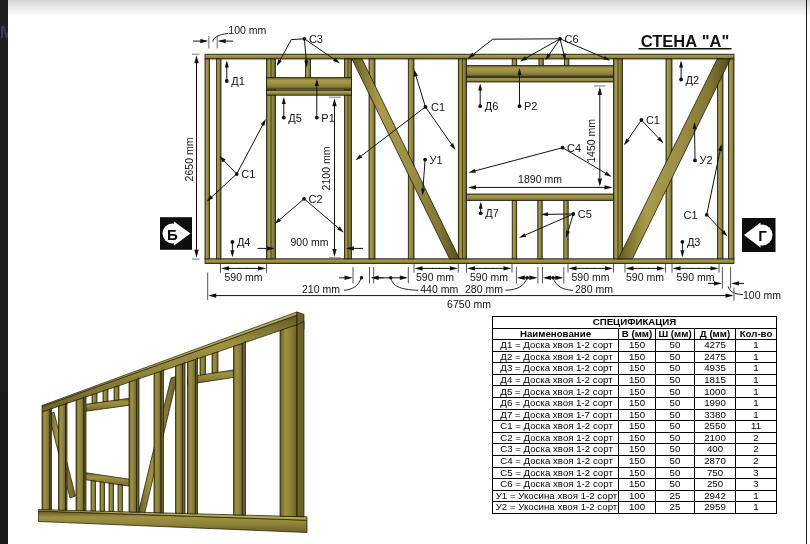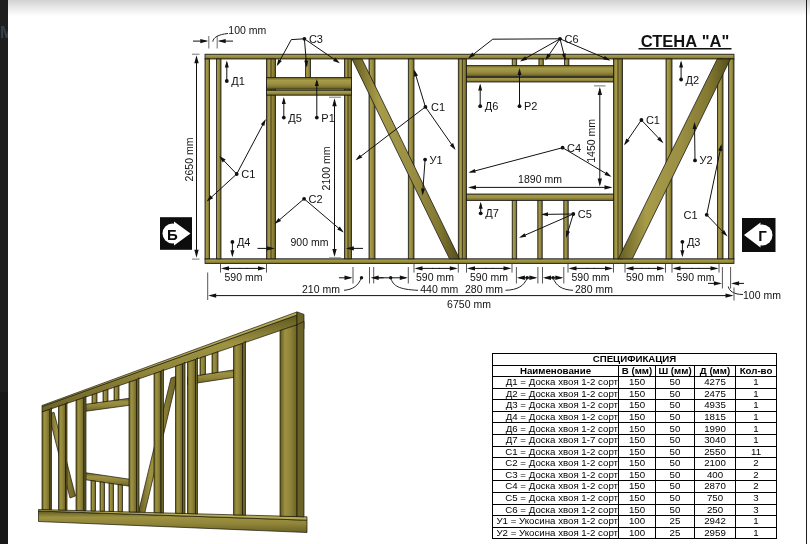--- a/index.html
+++ b/index.html
@@ -3,24 +3,24 @@
 <style>
 html,body{margin:0;padding:0;width:810px;height:544px;overflow:hidden;background:#fff;
 font-family:"Liberation Sans",sans-serif;}
 #leftbar{position:absolute;left:0;top:0;width:8px;height:544px;background:#1e1e1e;z-index:5;overflow:hidden;}
 #leftbar .m{position:absolute;left:0px;top:24px;color:#33404f;font-size:16px;font-weight:bold;will-change:transform;}
 #leftbar .low{position:absolute;left:0;top:392px;width:8px;height:152px;background:#181818;}
 #topgrad{position:absolute;left:8px;top:0;width:802px;height:17px;
 background:linear-gradient(to bottom,#d2d2d2 0%,#e4e4e4 35%,#fbfbfb 85%,#fff 100%);}
 #vline{position:absolute;left:805.5px;top:0;width:1.5px;height:544px;background:#1d1d1d;z-index:6;}
 #spec{position:absolute;left:492px;top:315.5px;will-change:transform;}
-#spec table{border-collapse:collapse;table-layout:fixed;width:284px;margin-top:37px;}
+#spec table{border-collapse:collapse;table-layout:fixed;width:284px;}
 #spec td,#spec th{border:1px solid #000;font-size:9.7px;text-align:center;padding:0;
 height:10.58px;line-height:10.4px;overflow:hidden;white-space:nowrap;font-weight:normal;}
-#spec td.l{text-align:right;padding-left:2px;}
+#spec td.l{text-align:center;padding-left:2px;}
 #spec .hd{font-weight:bold;}
 </style></head>
 <body>
 <div id="topgrad"></div>
 <div id="leftbar">
     <div class="m">М</div>
     <div class="low"></div>
   </div>
 <div id="vline"></div>
 <svg width="810" height="544" style="position:absolute;left:0;top:0;will-change:transform" font-family="&quot;Liberation Sans&quot;,sans-serif">
@@ -432,31 +432,38 @@
           <td>1</td>
         </tr>
 <tr>
           <td class="l">Д4 = Доска хвоя 1-2 сорт</td>
           <td>150</td>
           <td>50</td>
           <td>1815</td>
           <td>1</td>
         </tr>
 <tr>
+          <td class="l">Д5 = Доска хвоя 1-2 сорт</td>
+          <td>150</td>
+          <td>50</td>
+          <td>1000</td>
+          <td>1</td>
+        </tr>
+<tr>
           <td class="l">Д6 = Доска хвоя 1-2 сорт</td>
           <td>150</td>
           <td>50</td>
           <td>1990</td>
           <td>1</td>
         </tr>
 <tr>
           <td class="l">Д7 = Доска хвоя 1-7 сорт</td>
           <td>150</td>
           <td>50</td>
-          <td>3040</td>
+          <td>3380</td>
           <td>1</td>
         </tr>
 <tr>
           <td class="l">С1 = Доска хвоя 1-2 сорт</td>
           <td>150</td>
           <td>50</td>
           <td>2550</td>
           <td>11</td>
         </tr>
 <tr>

